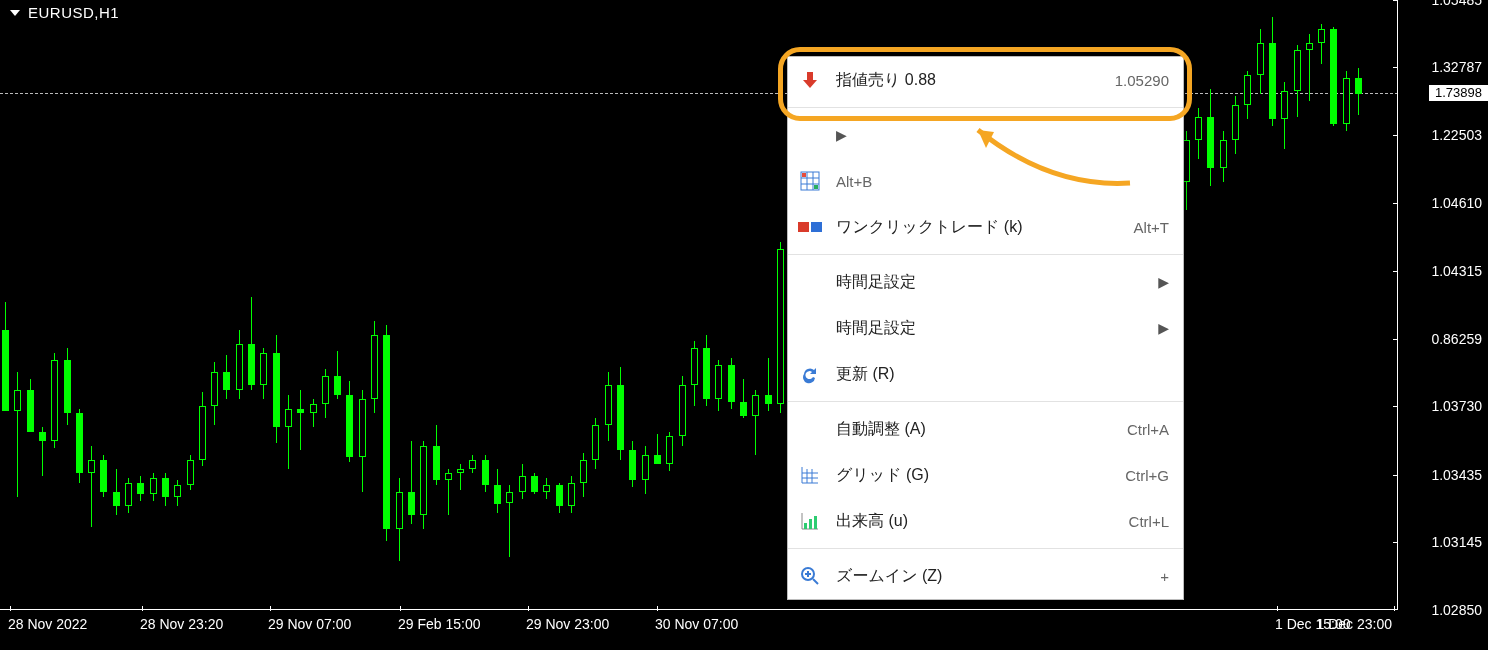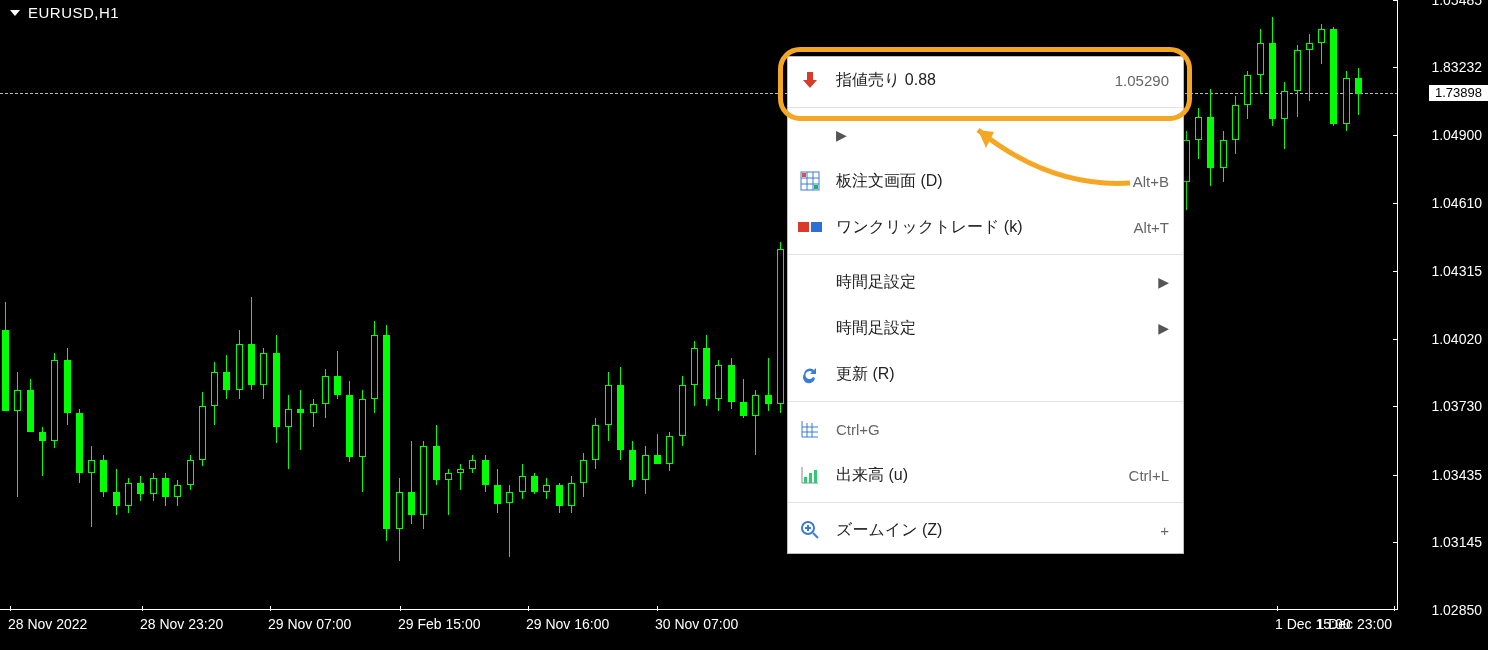--- a/index.html
+++ b/index.html
@@ -358,50 +358,50 @@
       <div class="candle dn" style="left: 1355px; top: 68.2922px; height: 46.2998px;">
         <div class="wick" style="top: 0px; height: 46.2998px;"></div>
         <div class="body" style="top: 9.25996px; height: 16.2049px;"></div>
       </div>
     </div>
 </div>
 
 <div class="price-axis">
     <div class="tick" style="top: 0px;">1.05485</div>
     <div class="tick-mark" style="top: 0px;"></div>
-    <div class="tick" style="top: 67.1347px;">1.83232</div>
+    <div class="tick" style="top: 67.1347px;">1.32787</div>
     <div class="tick-mark" style="top: 67.1347px;"></div>
-    <div class="tick" style="top: 135.427px;">1.04900</div>
+    <div class="tick" style="top: 135.427px;">1.22503</div>
     <div class="tick-mark" style="top: 135.427px;"></div>
     <div class="tick" style="top: 202.562px;">1.04610</div>
     <div class="tick-mark" style="top: 202.562px;"></div>
     <div class="tick" style="top: 270.854px;">1.04315</div>
     <div class="tick-mark" style="top: 270.854px;"></div>
-    <div class="tick" style="top: 339.146px;">1.04020</div>
+    <div class="tick" style="top: 339.146px;">0.86259</div>
     <div class="tick-mark" style="top: 339.146px;"></div>
     <div class="tick" style="top: 406.281px;">1.03730</div>
     <div class="tick-mark" style="top: 406.281px;"></div>
     <div class="tick" style="top: 474.573px;">1.03435</div>
     <div class="tick-mark" style="top: 474.573px;"></div>
     <div class="tick" style="top: 541.708px;">1.03145</div>
     <div class="tick-mark" style="top: 541.708px;"></div>
     <div class="tick" style="top: 610px;">1.02850</div>
     <div class="tick-mark" style="top: 610px;"></div>
     <div class="price-flag" style="top: 85.0626px;">1.73898</div>
   </div>
 <div class="time-axis">
     <div class="tlabel" style="left: 8px;">28 Nov 2022</div>
     <div class="tmark" style="left: 10px;"></div>
     <div class="tlabel" style="left: 140px;">28 Nov 23:20</div>
     <div class="tmark" style="left: 142px;"></div>
     <div class="tlabel" style="left: 268px;">29 Nov 07:00</div>
     <div class="tmark" style="left: 270px;"></div>
     <div class="tlabel" style="left: 398px;">29 Feb 15:00</div>
     <div class="tmark" style="left: 400px;"></div>
-    <div class="tlabel" style="left: 526px;">29 Nov 16:00</div>
+    <div class="tlabel" style="left: 526px;">29 Nov 23:00</div>
     <div class="tmark" style="left: 528px;"></div>
     <div class="tlabel" style="left: 655px;">30 Nov 07:00</div>
     <div class="tmark" style="left: 657px;"></div>
     <div class="tlabel" style="left: 1275px;">1 Dec 15:00</div>
     <div class="tmark" style="left: 1277px;"></div>
     <div class="tlabel" style="left: 1392px; transform: translateX(-100%);">1 Dec 23:00</div>
     <div class="tmark" style="left: 1394px;"></div>
   </div>
 
 <div class="ctx" id="ctx">
@@ -425,21 +425,20 @@
         <svg width="20" height="20">
           <rect x="1" y="1" width="18" height="18" fill="none" stroke="#3a7bd5"></rect>
           <line x1="1" y1="7" x2="19" y2="7" stroke="#3a7bd5"></line>
           <line x1="1" y1="13" x2="19" y2="13" stroke="#3a7bd5"></line>
           <line x1="7" y1="1" x2="7" y2="19" stroke="#3a7bd5"></line>
           <line x1="13" y1="1" x2="13" y2="19" stroke="#3a7bd5"></line>
           <rect x="2" y="2" width="4" height="4" fill="#e74c3c"></rect>
           <rect x="14" y="14" width="4" height="4" fill="#27ae60"></rect>
         </svg>
       </div>
-      <div class="ctx-label">板注文画面 (D)</div>
       <div class="ctx-short">Alt+B</div>
     </div>
     <div class="ctx-row">
       <div class="ctx-icon">
         <svg width="24" height="14">
           <rect x="0" y="2" width="11" height="10" fill="#d93b2b"></rect>
           <rect x="13" y="2" width="11" height="10" fill="#2e6fd6"></rect>
         </svg>
       </div>
       <div class="ctx-label">ワンクリックトレード (k)</div>
@@ -458,33 +457,39 @@
     </div>
     <div class="ctx-row">
       <div class="ctx-icon">
         <svg width="20" height="20">
           <path d="M4 10a6 6 0 0 1 10-4l2-2v6h-6l2-2a4 4 0 1 0 1 5l2 1a6 6 0 1 1-11-4z" fill="#3a7bd5"></path>
         </svg>
       </div>
       <div class="ctx-label">更新 (R)</div>
     </div>
     <div class="ctx-sep"></div>
+    <div class="ctx-row">
+      <div class="ctx-icon"></div>
+      <div class="ctx-label">自動調整 (A)</div>
+      <div class="ctx-short">Ctrl+A</div>
+    </div>
     <div class="ctx-row">
       <div class="ctx-icon">
         <svg width="20" height="20">
           <g stroke="#3a7bd5">
             <line x1="2" y1="2" x2="2" y2="18"></line>
             <line x1="2" y1="18" x2="18" y2="18"></line>
             <line x1="7" y1="4" x2="7" y2="18"></line>
             <line x1="12" y1="4" x2="12" y2="18"></line>
             <line x1="2" y1="8" x2="18" y2="8"></line>
             <line x1="2" y1="13" x2="18" y2="13"></line>
           </g>
         </svg>
       </div>
+      <div class="ctx-label">グリッド (G)</div>
       <div class="ctx-short">Ctrl+G</div>
     </div>
     <div class="ctx-row">
       <div class="ctx-icon">
         <svg width="20" height="20">
           <line x1="2" y1="2" x2="2" y2="18" stroke="#888"></line>
           <line x1="2" y1="18" x2="18" y2="18" stroke="#888"></line>
           <rect x="4" y="12" width="3" height="6" fill="#2ecc71"></rect>
           <rect x="9" y="8" width="3" height="10" fill="#2ecc71"></rect>
           <rect x="14" y="5" width="3" height="13" fill="#2ecc71"></rect>

